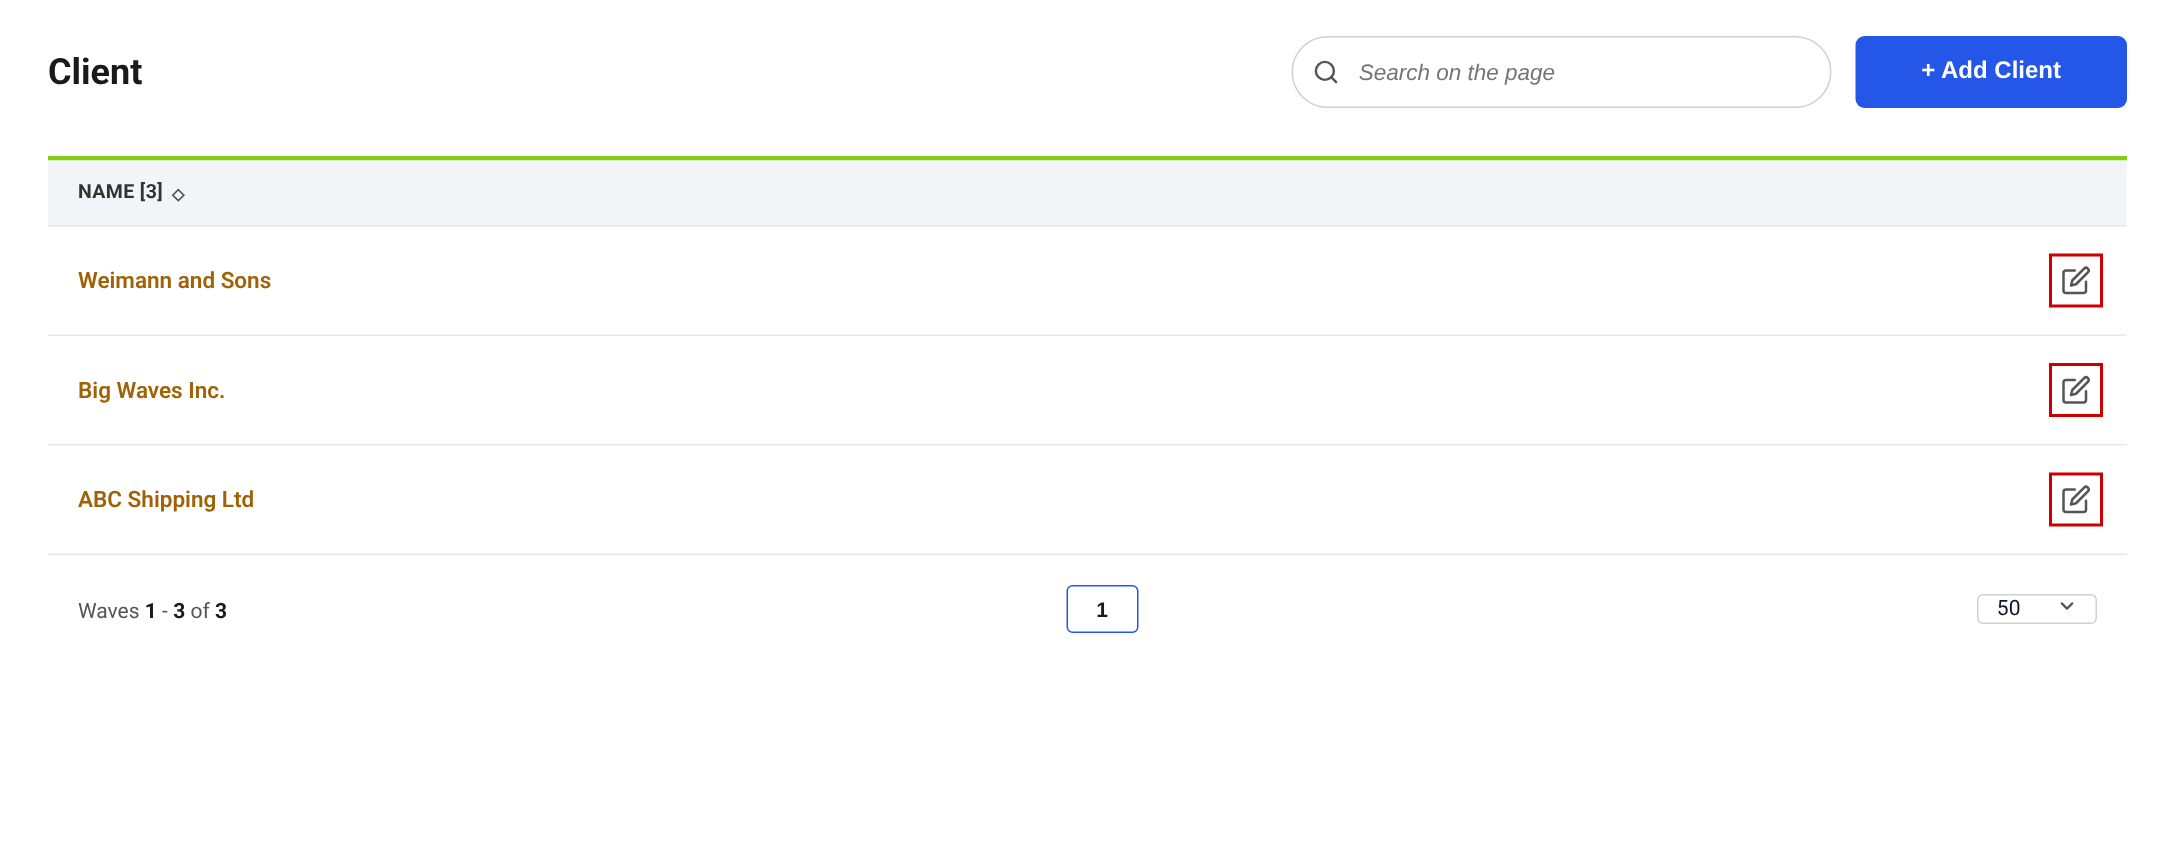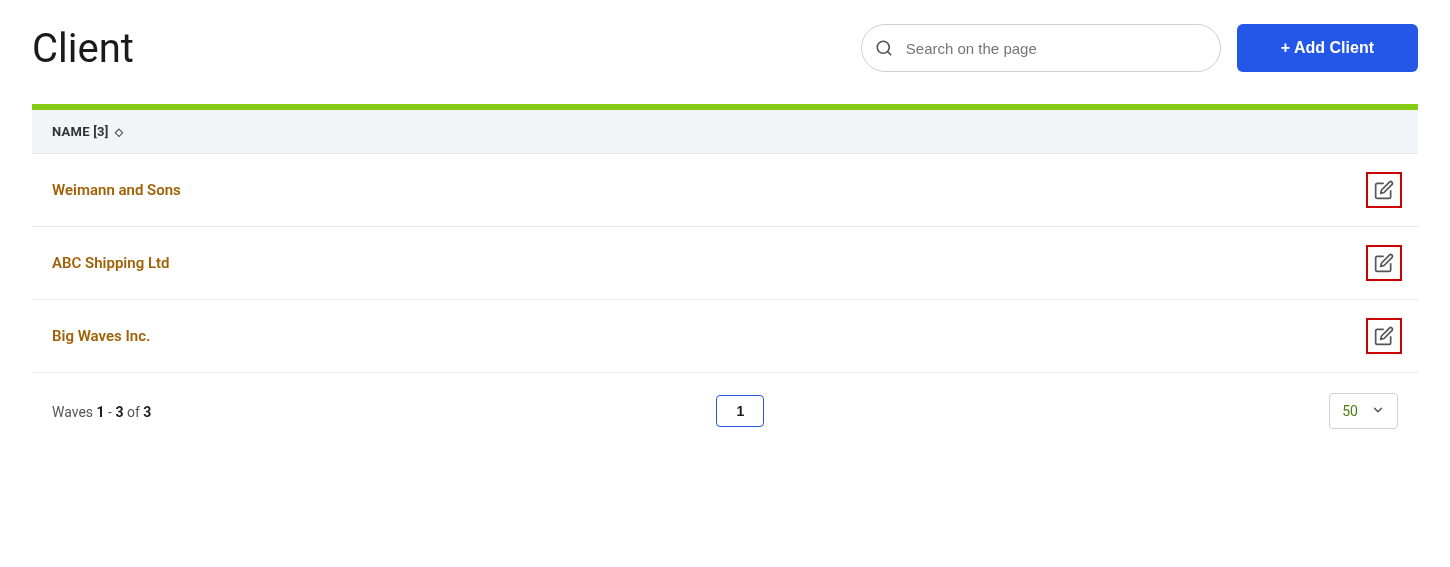--- a/index.html
+++ b/index.html
@@ -22,22 +22,22 @@
 
     
     .header {
       display: flex;
       align-items: center;
       justify-content: space-between;
       margin-bottom: 32px;
     }
 
     .page-title {
-      font-size: 40px;
-      font-weight: 400;
+      font-size: 24px;
+      font-weight: 700;
       color: #1a1a1a;
     }
 
     .header-right {
       display: flex;
       align-items: center;
       gap: 16px;
     }
 
     .search-container {
@@ -49,20 +49,21 @@
     .search-input {
       width: 360px;
       height: 48px;
       border: 1.5px solid #d0d0d0;
       border-radius: 24px;
       padding: 0 16px 0 44px;
       font-size: 15px;
       color: #ef4444;
       outline: none;
       background: #fff;
+      font-style: italic;
     }
 
     .search-icon-wrap {
       position: absolute;
       left: 14px;
       top: 50%;
       transform: translateY(-50%);
       color: #555;
       display: flex;
       align-items: center;
@@ -77,21 +78,21 @@
       border-radius: 6px;
       font-size: 16px;
       font-weight: 600;
       cursor: pointer;
       white-space: nowrap;
     }
 
     
     .table-container {
       width: 100%;
-      border-top: 6px solid #84cc16;
+      border-top: 3px solid #84cc16;
     }
 
     .table-header {
       background: #f2f4f7;
       padding: 14px 20px;
       display: flex;
       align-items: center;
       border-bottom: 1px solid #e8e8e8;
     }
 
@@ -162,29 +163,29 @@
       text-align: center;
       font-size: 14px;
       font-weight: 600;
       color: #1a1a1a;
       outline: none;
     }
 
     .per-page-select {
       display: flex;
       align-items: center;
-      gap: 13px;
+      gap: 24px;
       border: 1.5px solid #d0d0d0;
       border-radius: 4px;
       padding: 4px 12px;
       font-size: 14px;
-      color: #4d7c0f;
+      color: #0f172a;
       background: #fff;
       cursor: pointer;
-      height: 36px;
+      height: 20px;
     }
   </style>
 </head>
 <body>
 
 <div class="page-container">
 
   <div class="header">
     <h1 class="page-title">Client</h1>
 
@@ -216,31 +217,31 @@
       <span class="client-name">Weimann and Sons</span>
       <button class="edit-btn" title="Edit">
         <svg width="20" height="20" viewBox="0 0 24 24" fill="none" stroke="#555" stroke-width="2" stroke-linecap="round" stroke-linejoin="round">
           <path d="M11 4H4a2 2 0 0 0-2 2v14a2 2 0 0 0 2 2h14a2 2 0 0 0 2-2v-7"></path>
           <path d="M18.5 2.5a2.121 2.121 0 0 1 3 3L12 15l-4 1 1-4 9.5-9.5z"></path>
         </svg>
       </button>
     </div>
 
     <div class="table-row">
-      <span class="client-name">ABC Shipping Ltd</span>
+      <span class="client-name">Big Waves Inc.</span>
       <button class="edit-btn" title="Edit">
         <svg width="20" height="20" viewBox="0 0 24 24" fill="none" stroke="#555" stroke-width="2" stroke-linecap="round" stroke-linejoin="round">
           <path d="M11 4H4a2 2 0 0 0-2 2v14a2 2 0 0 0 2 2h14a2 2 0 0 0 2-2v-7"></path>
           <path d="M18.5 2.5a2.121 2.121 0 0 1 3 3L12 15l-4 1 1-4 9.5-9.5z"></path>
         </svg>
       </button>
     </div>
 
     <div class="table-row">
-      <span class="client-name">Big Waves Inc.</span>
+      <span class="client-name">ABC Shipping Ltd</span>
       <button class="edit-btn" title="Edit">
         <svg width="20" height="20" viewBox="0 0 24 24" fill="none" stroke="#555" stroke-width="2" stroke-linecap="round" stroke-linejoin="round">
           <path d="M11 4H4a2 2 0 0 0-2 2v14a2 2 0 0 0 2 2h14a2 2 0 0 0 2-2v-7"></path>
           <path d="M18.5 2.5a2.121 2.121 0 0 1 3 3L12 15l-4 1 1-4 9.5-9.5z"></path>
         </svg>
       </button>
     </div>
 
   </div>
 

